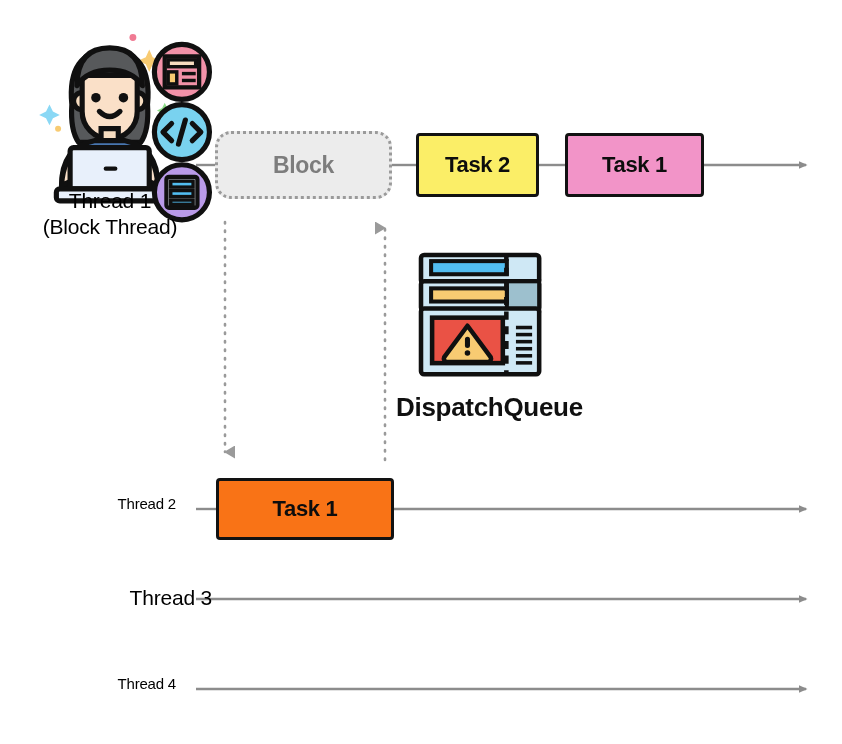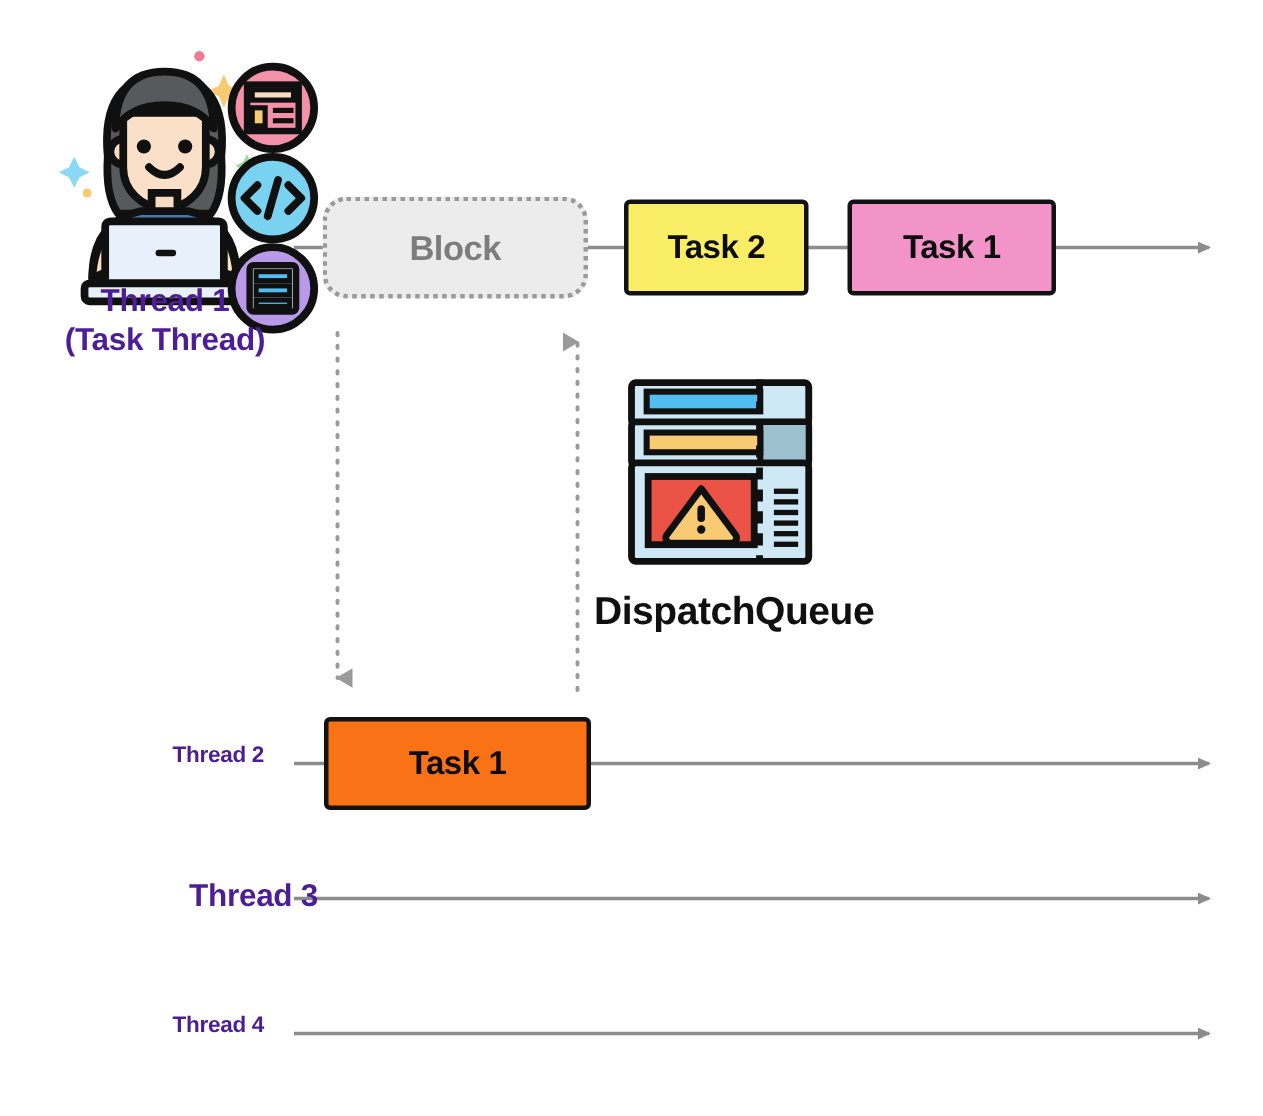--- a/index.html
+++ b/index.html
@@ -17,22 +17,22 @@
   .canvas {
     position: absolute;
     left: 0; top: 0;
     width: 842px;
     height: 744px;
   }
 
   
   .thread-label {
     position: absolute;
-    font-weight: bold;
-    color: #4c1d95;
+    font-weight: normal;
+    color: #000000;
     text-align: right;
     line-height: 1.22;
     white-space: nowrap;
     letter-spacing: -0.2px;
   }
   .thread-label.t1 {
     left: 0px; top: 188px; width: 220px;
     text-align: center; font-size: 21px;
   }
   .thread-label.t2 { left: 0px;  top: 495px; width: 176px; font-size: 15px; }
@@ -202,21 +202,21 @@
       <rect x="154" y="180" width="36" height="36" rx="3" fill="#e8f0fb" stroke="#101010" stroke-width="5"></rect>
       <rect x="159" y="185" width="26" height="7" fill="#52bdf0" stroke="#101010" stroke-width="4"></rect>
       <rect x="159" y="196" width="26" height="7" fill="#52bdf0" stroke="#101010" stroke-width="4"></rect>
       <rect x="159" y="207" width="26" height="5" fill="#52bdf0" stroke="#101010" stroke-width="4"></rect>
     </g>
   </g>
 </svg>
 
 <div class="thread-label t1">
   <div>Thread 1</div>
-  <div>(Task Thread)</div>
+  <div>(Block Thread)</div>
 </div>
 
 <div class="thread-label t2">Thread 2</div>
 <div class="thread-label t3">Thread 3</div>
 <div class="thread-label t4">Thread 4</div>
 
 <div class="block-box" style="left:215px; top:131px; width:177px; height:68px;">Block</div>
 
 <div class="task-box" style="left:416px; top:133px; width:123px; height:64px; background:#fbee67;">Task 2</div>
 

